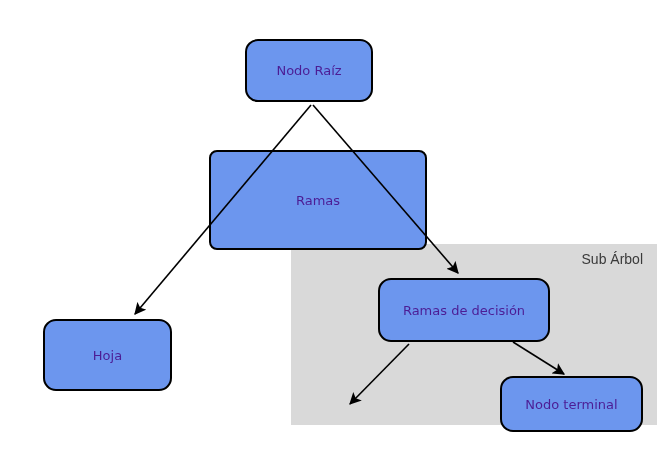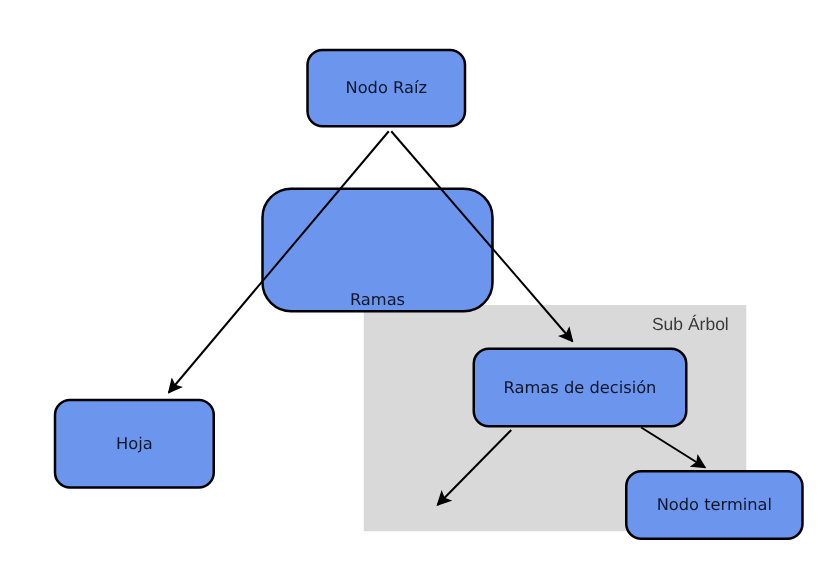--- a/index.html
+++ b/index.html
@@ -12,21 +12,21 @@
     position: relative;
     width: 662px;
     height: 453px;
     background: #ffffff;
     overflow: hidden;
   }
   .subtree-region {
     position: absolute;
     left: 291px;
     top: 244px;
-    width: 306px;
+    width: 366px;
     height: 181px;
     background: #d9d9d9;
   }
   .subtree-label {
     position: absolute;
     top: 7px;
     right: 14px;
     font-family: "Liberation Sans", sans-serif;
     font-size: 14px;
     color: #3a3a3a;
@@ -34,26 +34,26 @@
   }
   .node {
     position: absolute;
     box-sizing: border-box;
     background: #6c96ee;
     border: 2px solid #000000;
     display: flex;
     align-items: center;
     justify-content: center;
     font-size: 13px;
-    color: #0f172a;
+    color: #4c1d95;
     text-align: center;
     white-space: nowrap;
   }
   .node-root     { left: 245px; top: 39px;  width: 128px; height: 63px;  border-radius: 13px; }
-  .node-branches { left: 209px; top: 150px; width: 186px; height: 100px; border-radius: 24px; align-items: flex-end; }
+  .node-branches { left: 209px; top: 150px; width: 218px; height: 100px; border-radius: 8px; }
   .node-leaf     { left: 43px;  top: 319px; width: 129px; height: 72px;  border-radius: 13px; }
   .node-decision { left: 378px; top: 278px; width: 172px; height: 64px;  border-radius: 13px; }
   .node-terminal { left: 500px; top: 376px; width: 143px; height: 56px;  border-radius: 13px; }
   .edges-layer {
     position: absolute;
     left: 0;
     top: 0;
     width: 662px;
     height: 453px;
     pointer-events: none;

